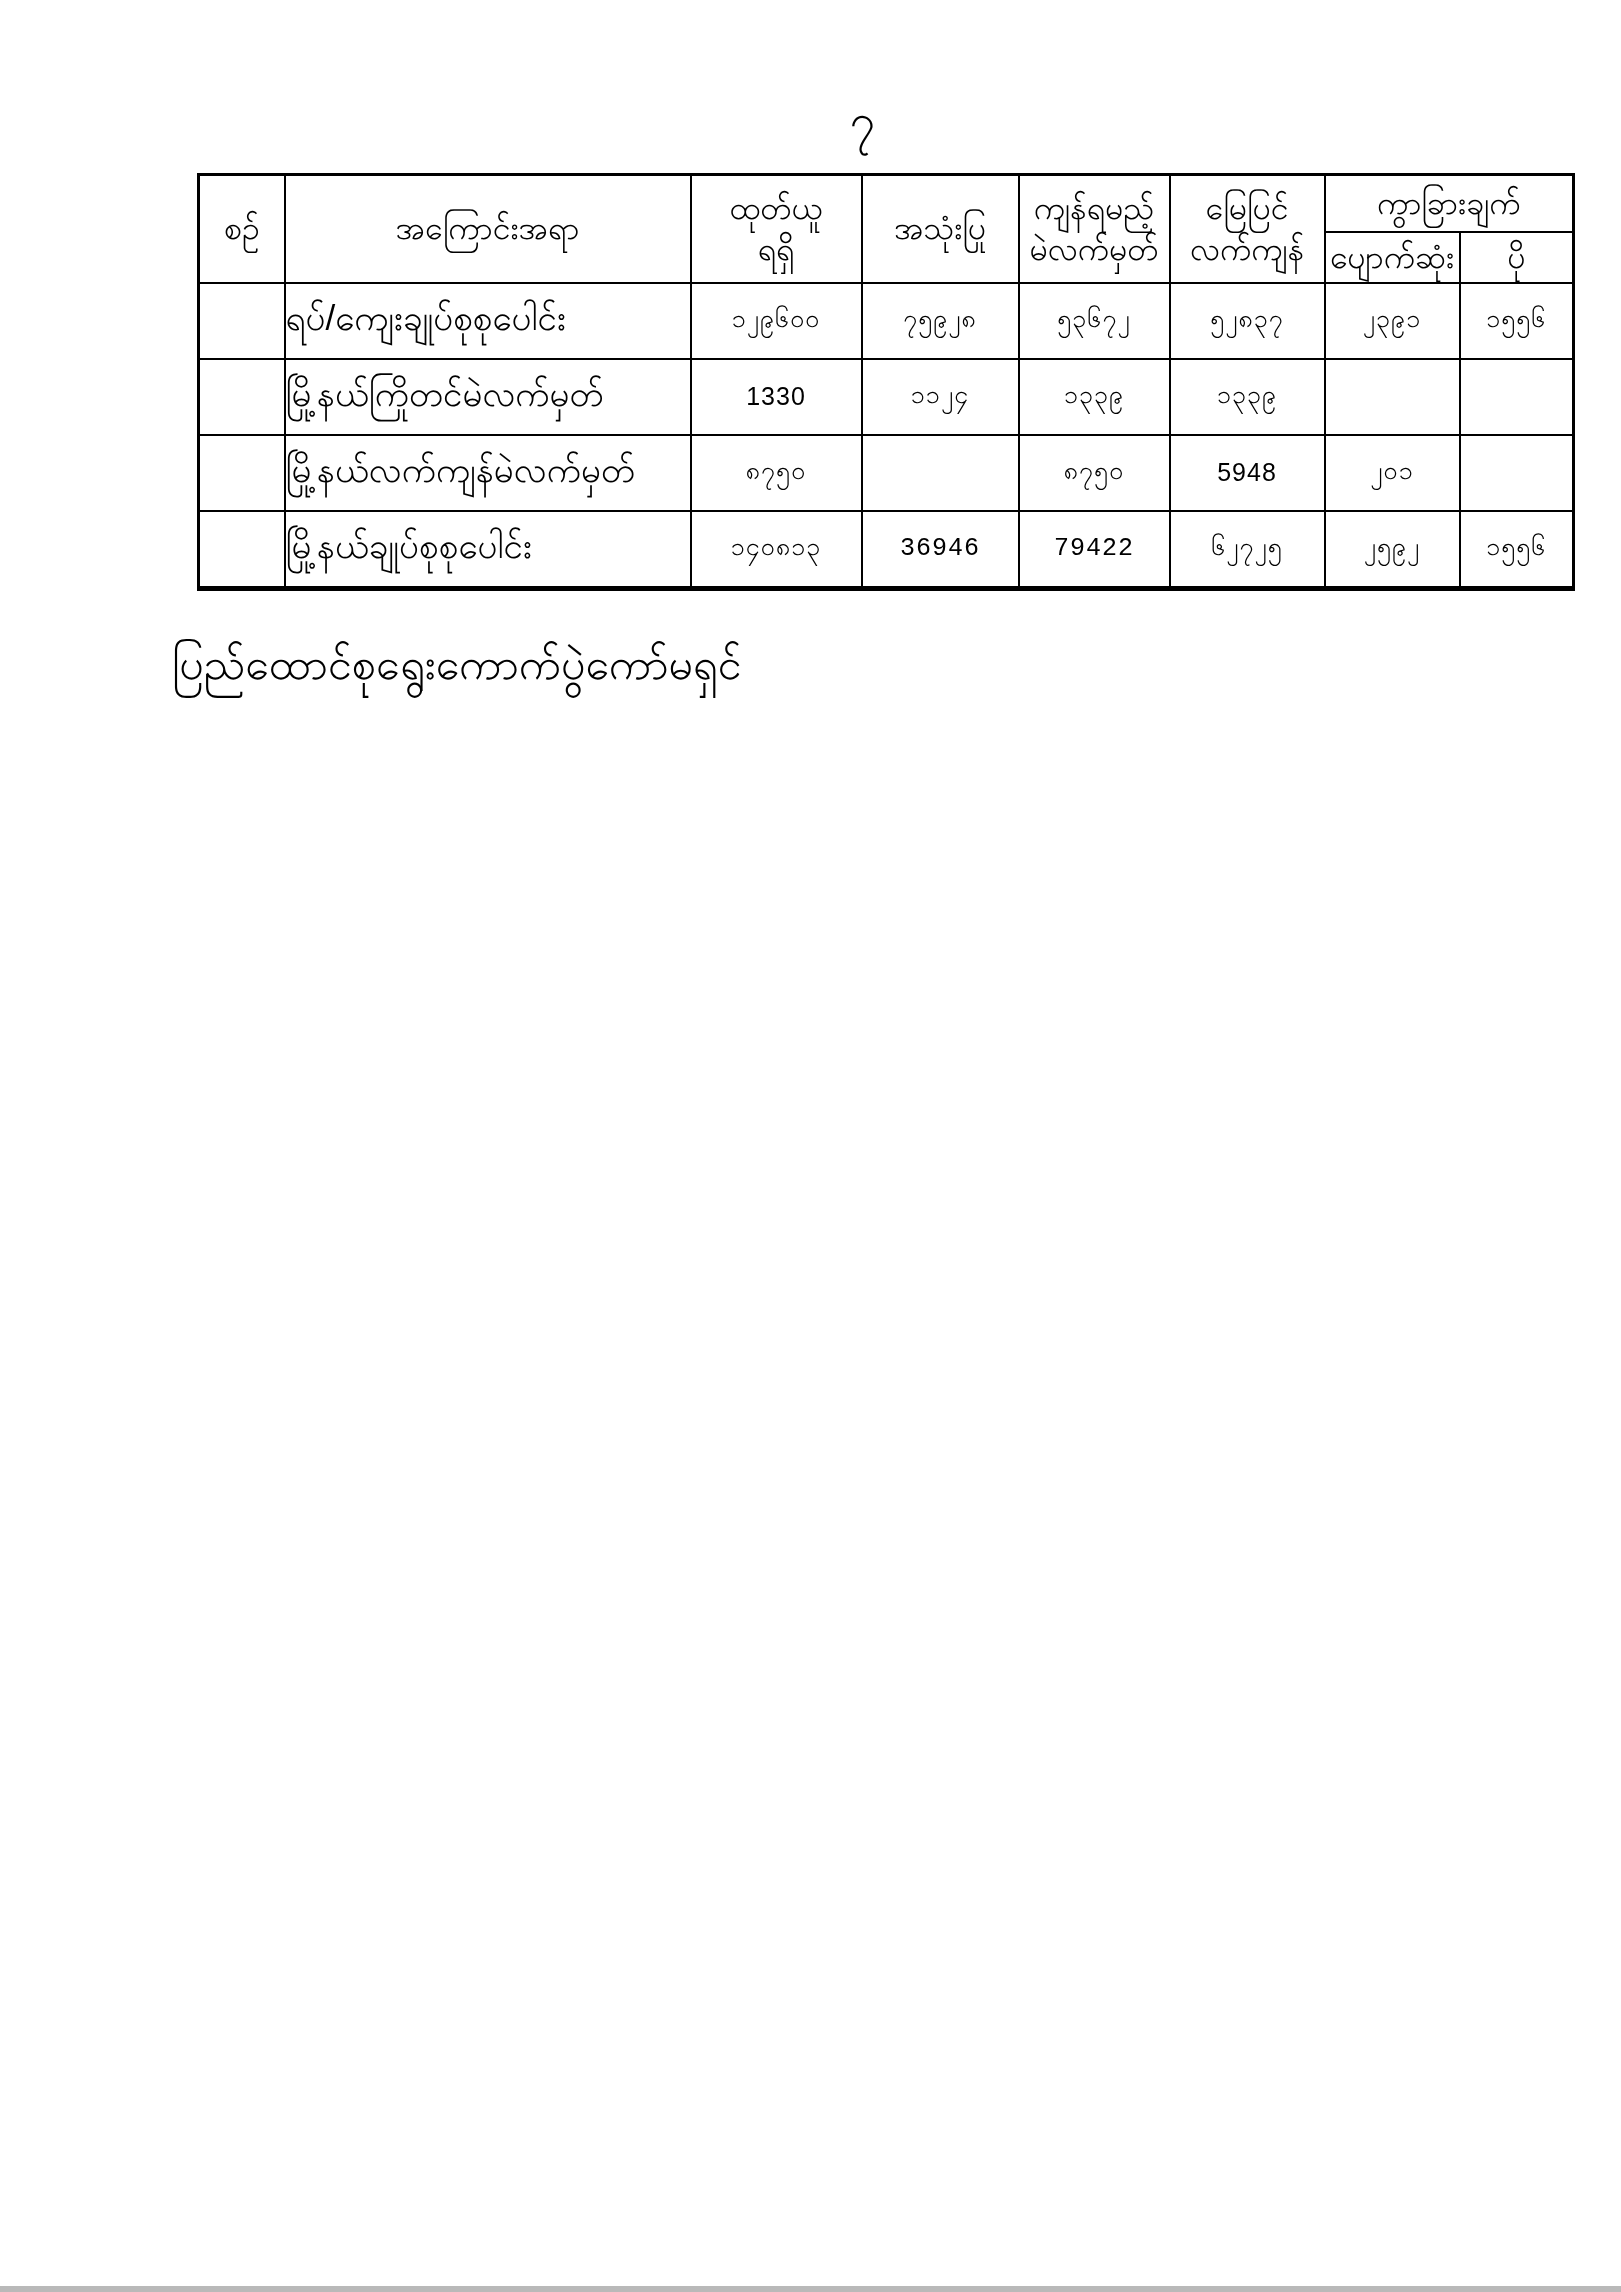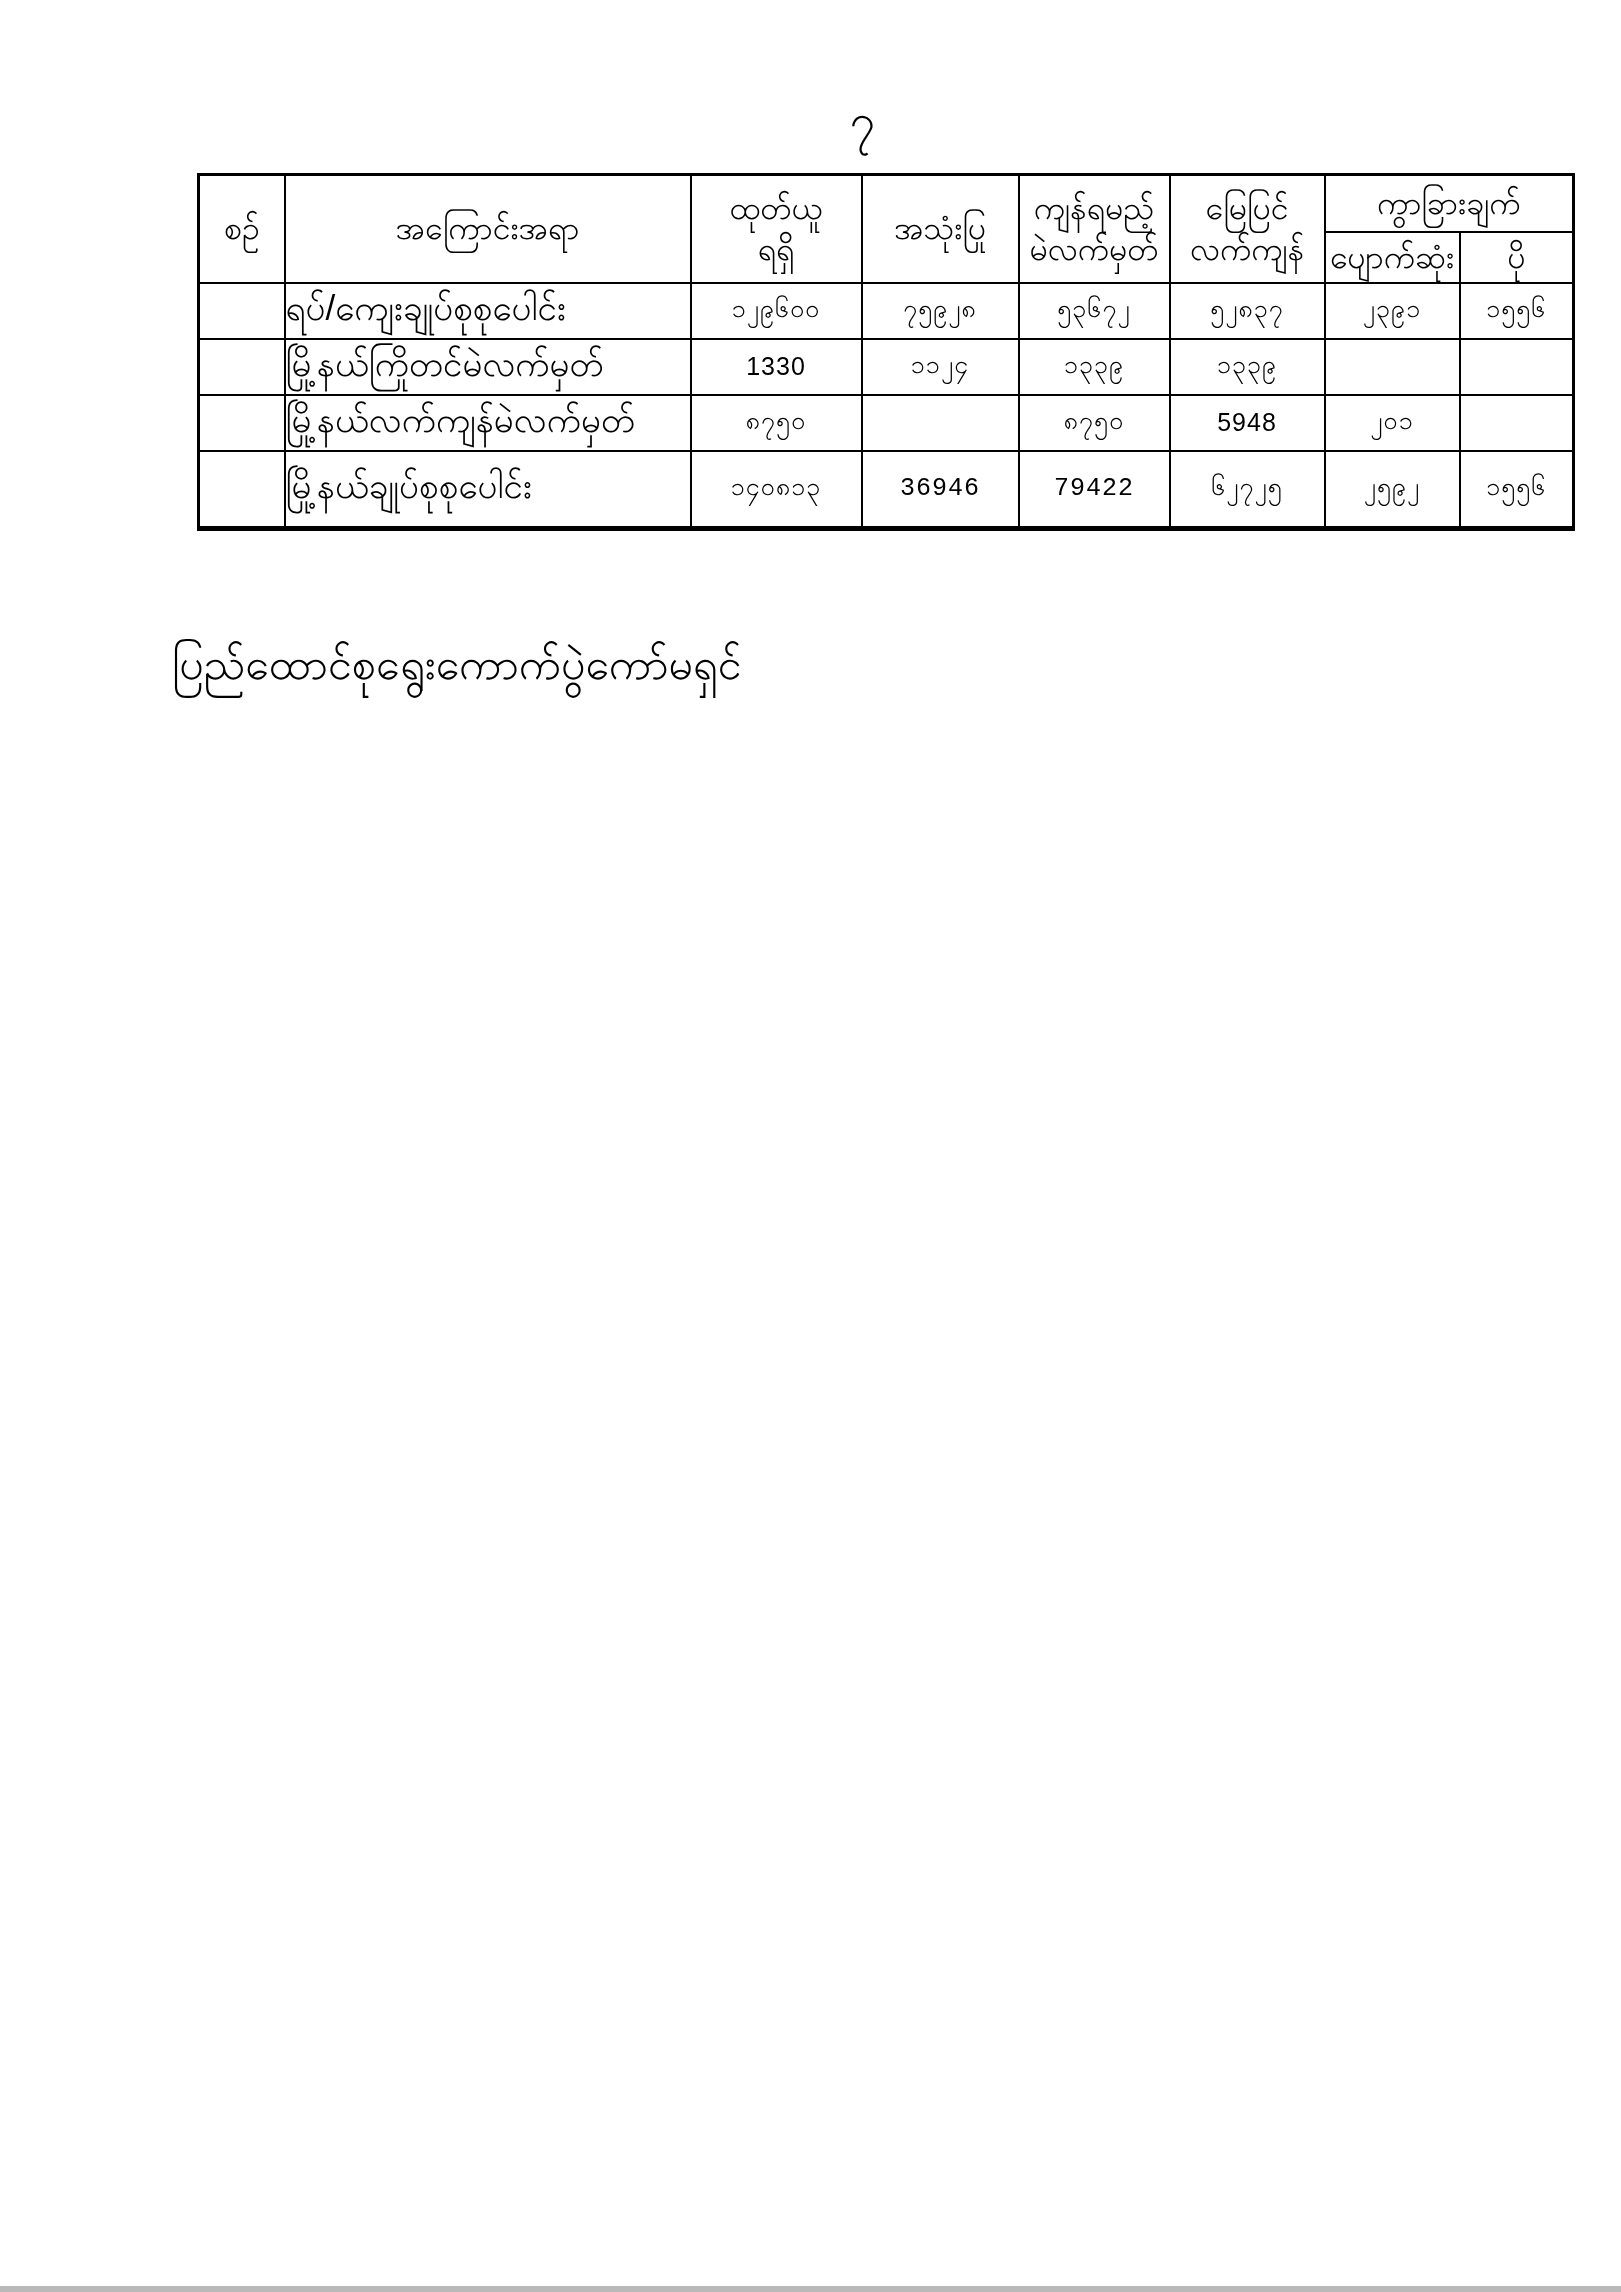--- a/index.html
+++ b/index.html
@@ -54,21 +54,21 @@
     overflow: hidden;
   }
   thead th {
     font-size: 32px;
     line-height: 41px;
     text-align: center;
     white-space: pre-line;
   }
   tr.hdr-top { height: 57px; }
   tr.hdr-bottom { height: 51px; }
-  tbody tr { height: 56px; }
+  tbody tr { height: 76px; }
   tbody tr.last-row { height: 78px; font-family: Liberation Mono, monospace; }
   td.cell-no { text-align: center; font-size: 33px; }
   td.cell-label {
     text-align: left;
     padding-left: 27.4px;
     font-size: 35px;
     white-space: nowrap;
   }
   td.cell-num {
     text-align: center;

